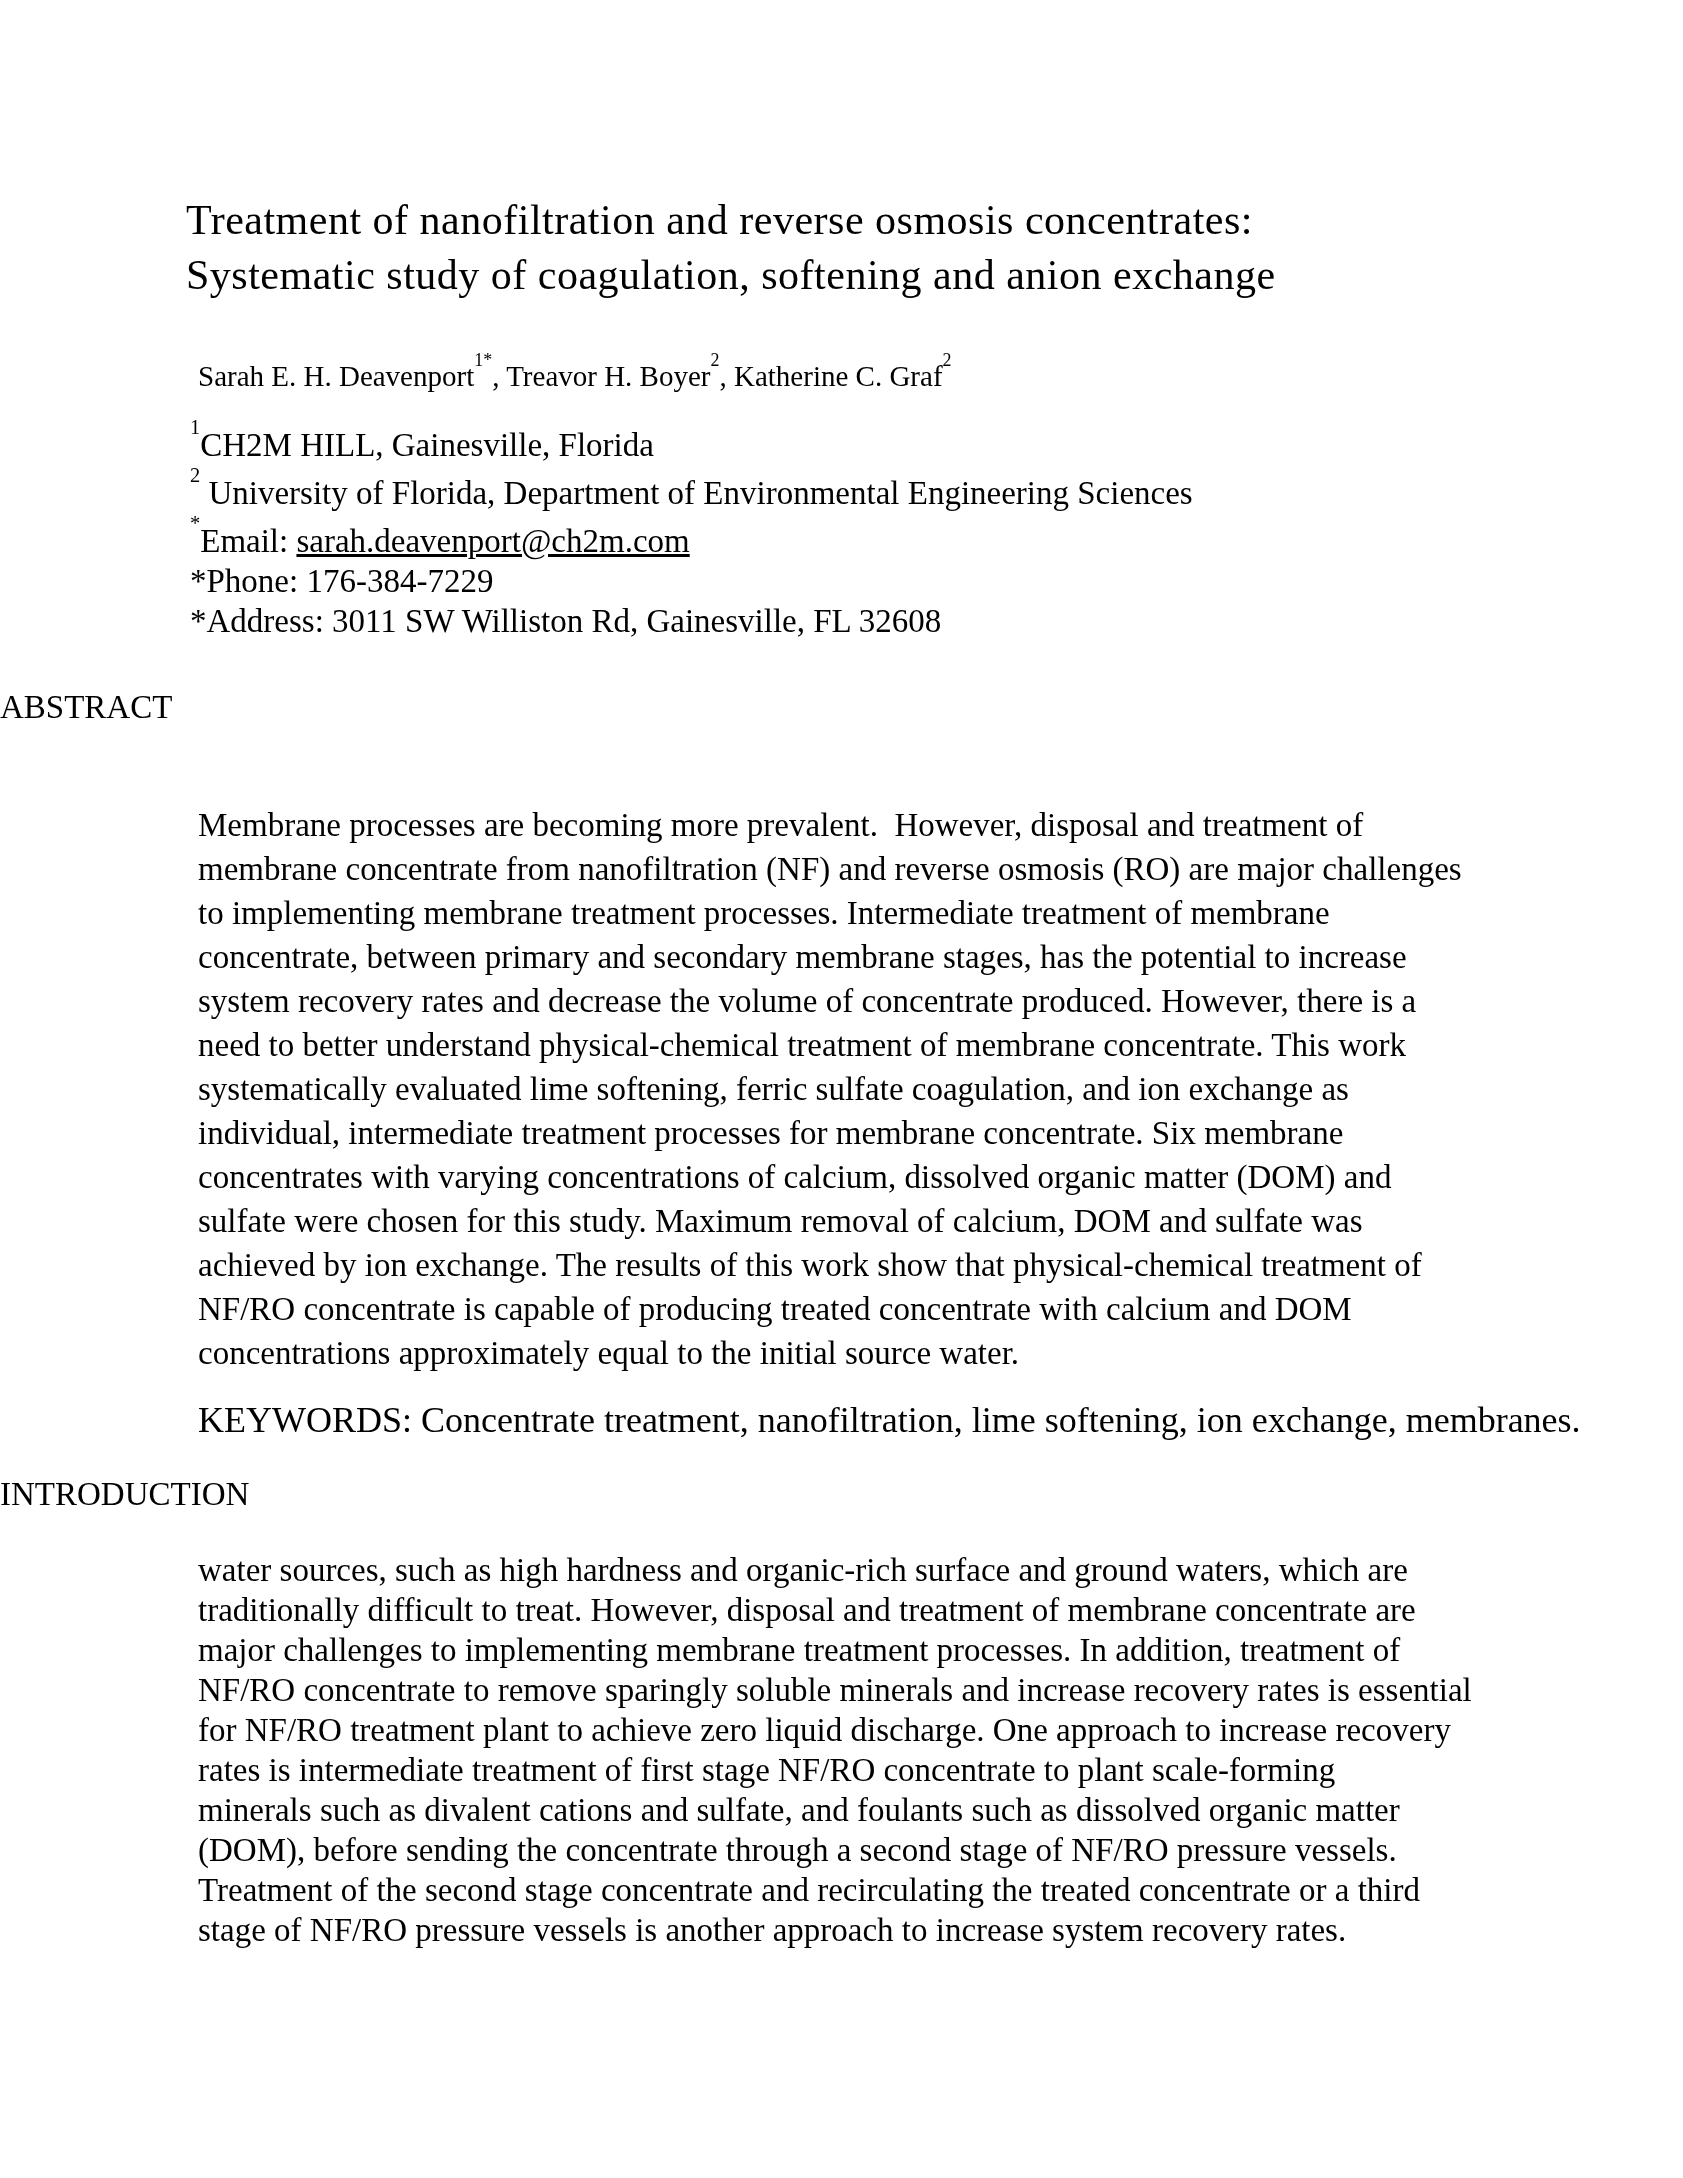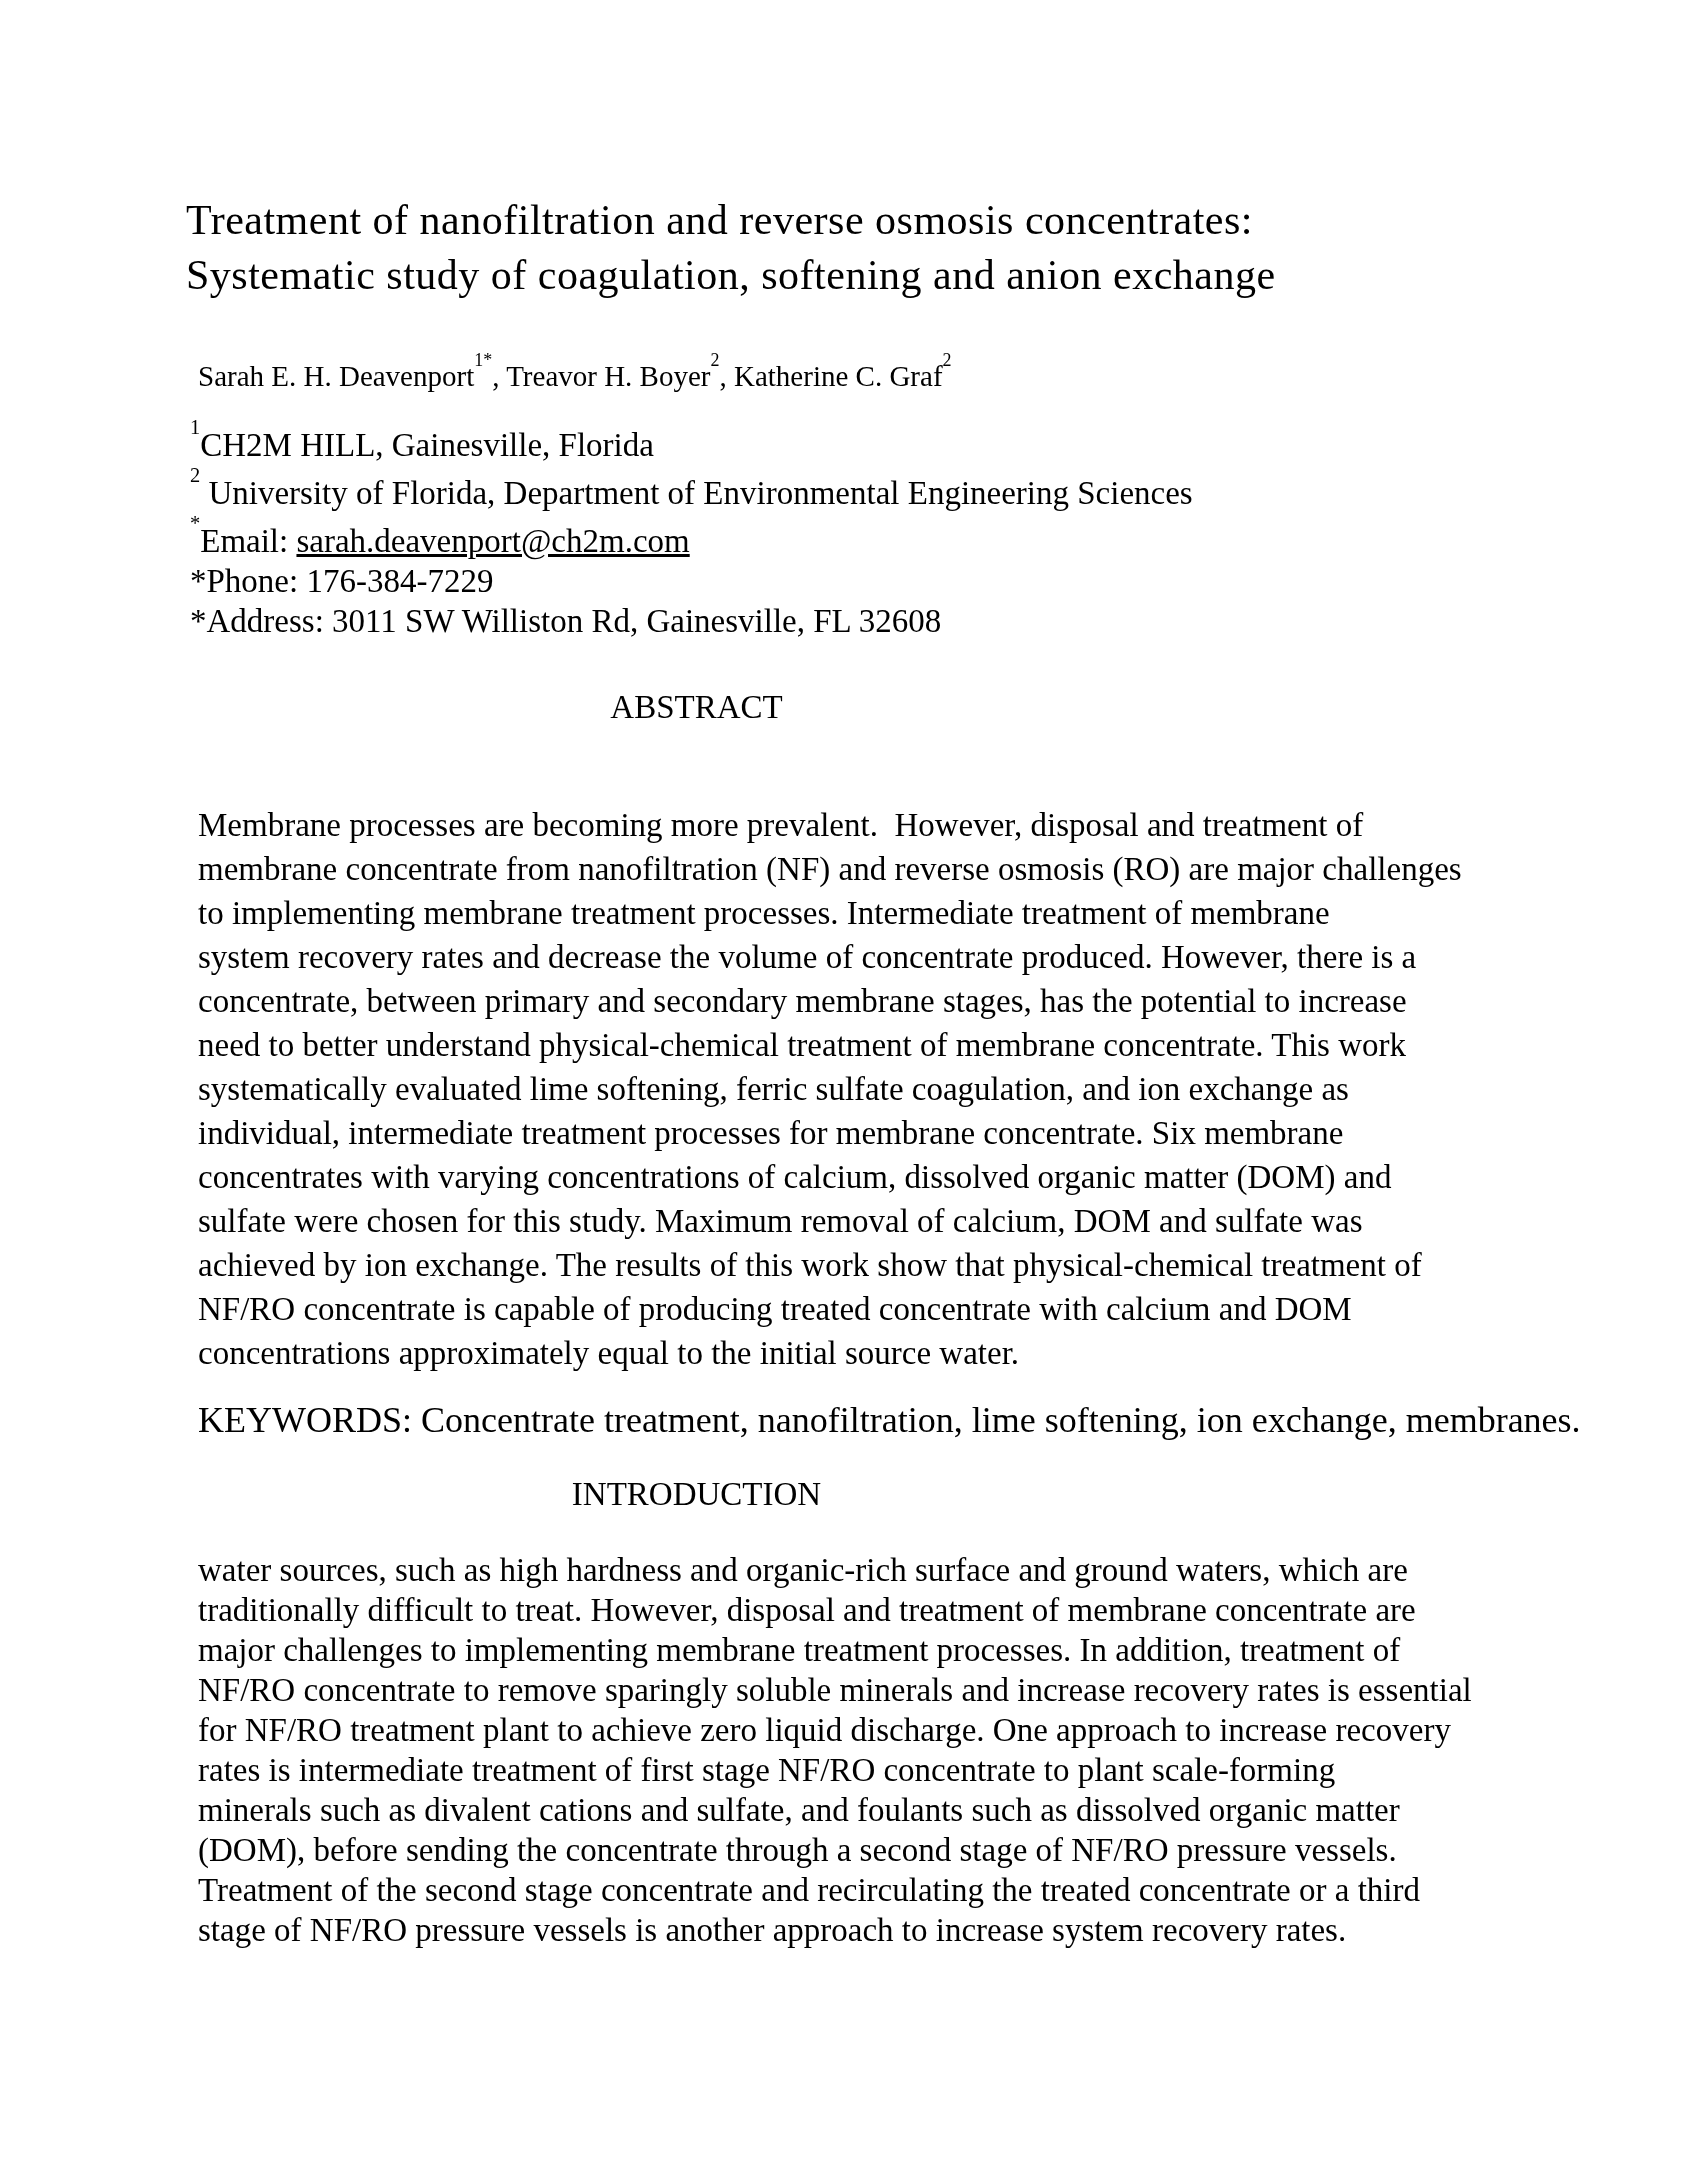--- a/index.html
+++ b/index.html
@@ -30,21 +30,20 @@
     font-size: 33px; line-height: 40px;
   }
   .affil-line { white-space: pre; }
   sup.s {
     font-size: 0.62em;
     position: relative; top: -0.48em;
     white-space: pre;
   }
   .heading-center {
     left: 0; width: 1393px;
-    text-align: center;
     font-size: 33px; line-height: 40px;
   }
   .h-abstract { top: 687px; }
   .h-introduction { top: 1474px; }
   .para { left: 198px; font-size: 33px; }
   .abstract-para { top: 803px; }
   .abstract-para .tline { line-height: 44px; }
   .intro-para { top: 1550px; }
   .intro-para .tline { line-height: 40px; }
   .keywords {
@@ -73,22 +72,22 @@
     <div class="affil-line">*Phone: 176-384-7229</div>
     <div class="affil-line">*Address: 3011 SW Williston Rd, Gainesville, FL 32608</div>
   </div>
 
   <div class="abs heading-center h-abstract">ABSTRACT</div>
 
   <div class="abs para abstract-para">
       <div class="tline">Membrane processes are becoming more prevalent.  However, disposal and treatment of</div>
       <div class="tline">membrane concentrate from nanofiltration (NF) and reverse osmosis (RO) are major challenges</div>
       <div class="tline">to implementing membrane treatment processes. Intermediate treatment of membrane</div>
+      <div class="tline">concentrate, between primary and secondary membrane stages, has the potential to increase</div>
       <div class="tline">system recovery rates and decrease the volume of concentrate produced. However, there is a</div>
-      <div class="tline">concentrate, between primary and secondary membrane stages, has the potential to increase</div>
       <div class="tline">need to better understand physical-chemical treatment of membrane concentrate. This work</div>
       <div class="tline">systematically evaluated lime softening, ferric sulfate coagulation, and ion exchange as</div>
       <div class="tline">individual, intermediate treatment processes for membrane concentrate. Six membrane</div>
       <div class="tline">concentrates with varying concentrations of calcium, dissolved organic matter (DOM) and</div>
       <div class="tline">sulfate were chosen for this study. Maximum removal of calcium, DOM and sulfate was</div>
       <div class="tline">achieved by ion exchange. The results of this work show that physical-chemical treatment of</div>
       <div class="tline">NF/RO concentrate is capable of producing treated concentrate with calcium and DOM</div>
       <div class="tline">concentrations approximately equal to the initial source water.</div>
     </div>
 

